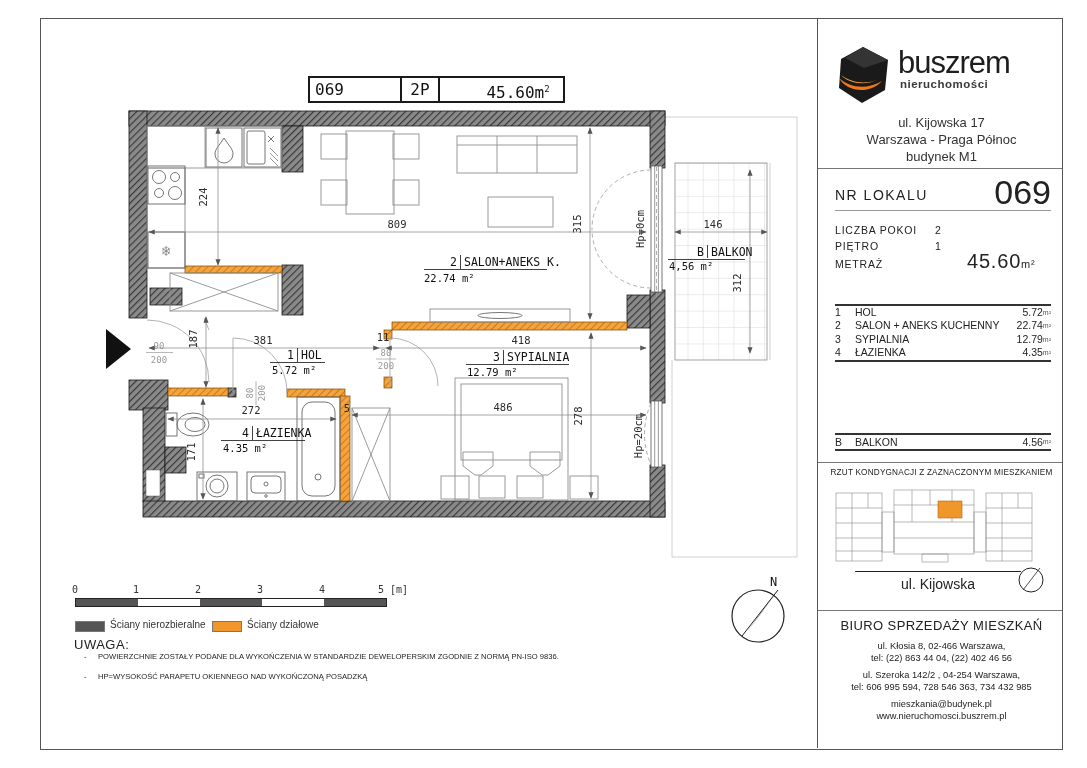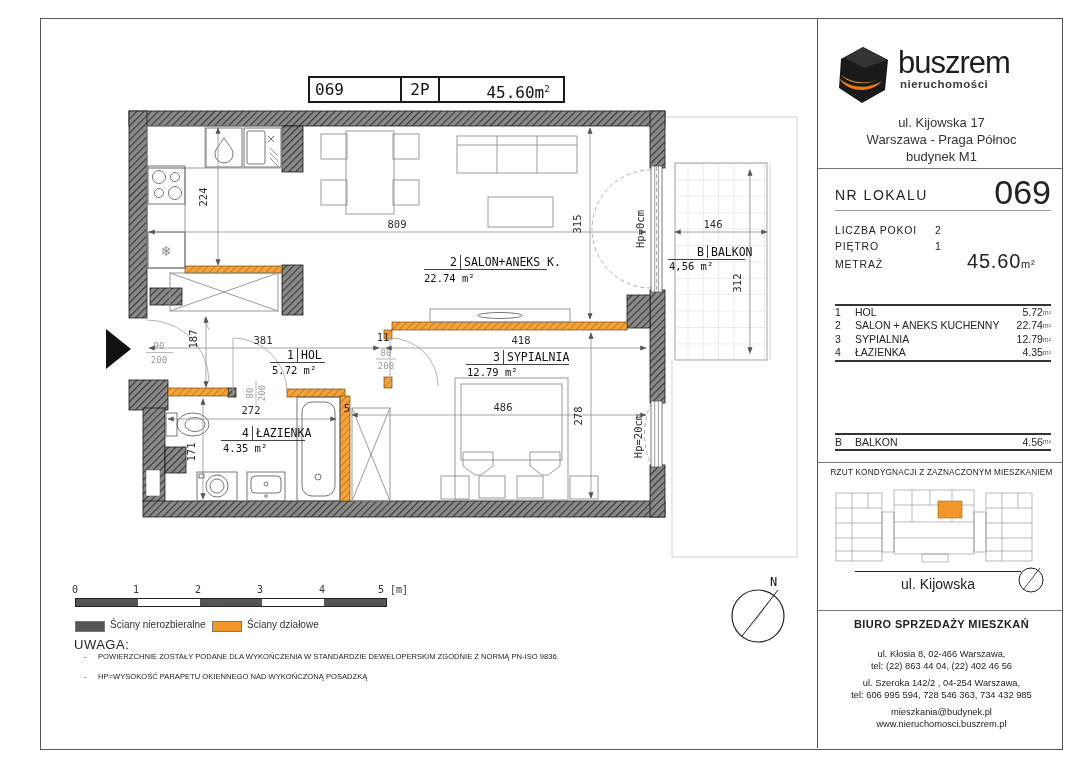--- a/index.html
+++ b/index.html
@@ -46,21 +46,21 @@
   #balcony-row{left:835px;top:433px;width:216px;border-top:2px solid #333;border-bottom:2px solid #333;font-size:10.5px;}
   #balcony-row .row{display:flex;height:14px;line-height:14px;}
 
   
   #keyplan-title{left:820px;top:468px;width:243px;text-align:center;font-size:8.2px;letter-spacing:.2px;color:#222;}
   #street-line{left:855px;top:571px;width:166px;border-top:1.5px solid #222;}
   #street-name{left:855px;top:576px;width:166px;text-align:center;font-size:14px;color:#222;}
 
   
   #office{left:820px;top:618px;width:243px;text-align:center;color:#222;}
-  #office .t{font-size:11px;letter-spacing:.4px;margin-bottom:19px;font-weight:bold;}
+  #office .t{font-size:13px;letter-spacing:.4px;margin-bottom:8px;}
   #office .l{font-size:9.3px;line-height:11.5px;}
   #office .gap{height:6px;}
 
   
   .tick{position:absolute;top:584px;font-size:10px;color:#333;font-family:"DejaVu Sans Mono",monospace;}
   #scalebar{left:75px;top:598px;width:312px;height:9px;border:1px solid #222;display:flex;box-sizing:border-box;}
   #scalebar div{width:62px;height:100%;}
   .sb-d{background:#555;} .sb-w{background:#fff;}
   .swatch{position:absolute;top:621px;width:28px;height:9px;border:1px solid #777;}
   .leg-lab{position:absolute;top:619px;font-size:10px;color:#333;}

